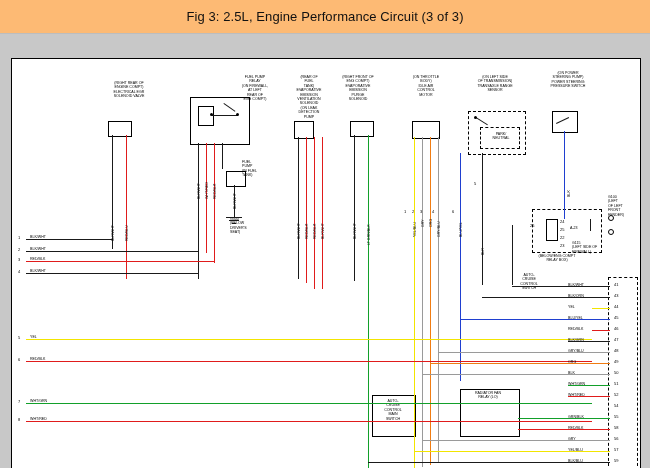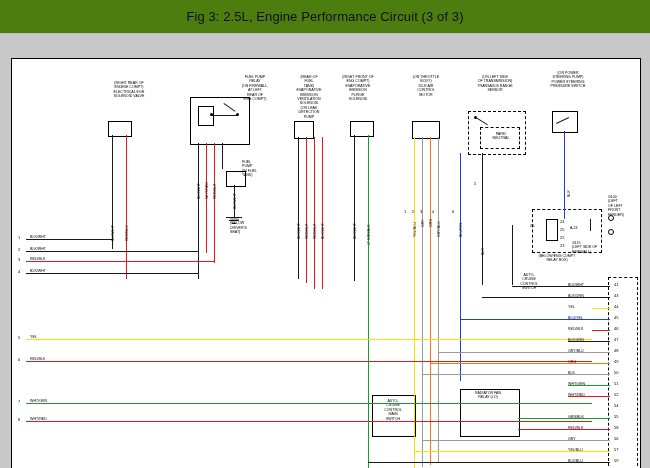--- a/index.html
+++ b/index.html
@@ -1,18 +1,18 @@
 <!DOCTYPE html>
 <html><head>
 <meta charset="utf-8">
 <style>
   html,body{margin:0;padding:0;background:#c8c8c8;}
   body{width:650px;height:468px;overflow:hidden;font-family:"Liberation Sans",sans-serif;}
   #title-bar{
-    width:650px;height:33px;background:#4d7c0f;
+    width:650px;height:33px;background:#fdba74;
     display:flex;align-items:center;justify-content:center;
     border-bottom:1px solid #bdbdbd;
   }
   #title-text{font-size:13px;color:#111;letter-spacing:.1px;}
   #canvas-wrap{position:relative;width:650px;height:435px;background:#c8c8c8;}
   #diagram{position:absolute;left:11px;top:24px;width:628px;height:411px;background:#ffffff;border:1px solid #000;overflow:hidden;}
   .lbl{position:absolute;font-size:3.6px;line-height:4.4px;color:#000;white-space:pre;letter-spacing:0;}
   .lbl.c{text-align:center;}
   .vlbl{position:absolute;font-size:3.6px;line-height:4.2px;color:#000;white-space:nowrap;transform-origin:0 0;transform:rotate(-90deg);}
   .num{position:absolute;font-size:4px;color:#000;white-space:nowrap;}

